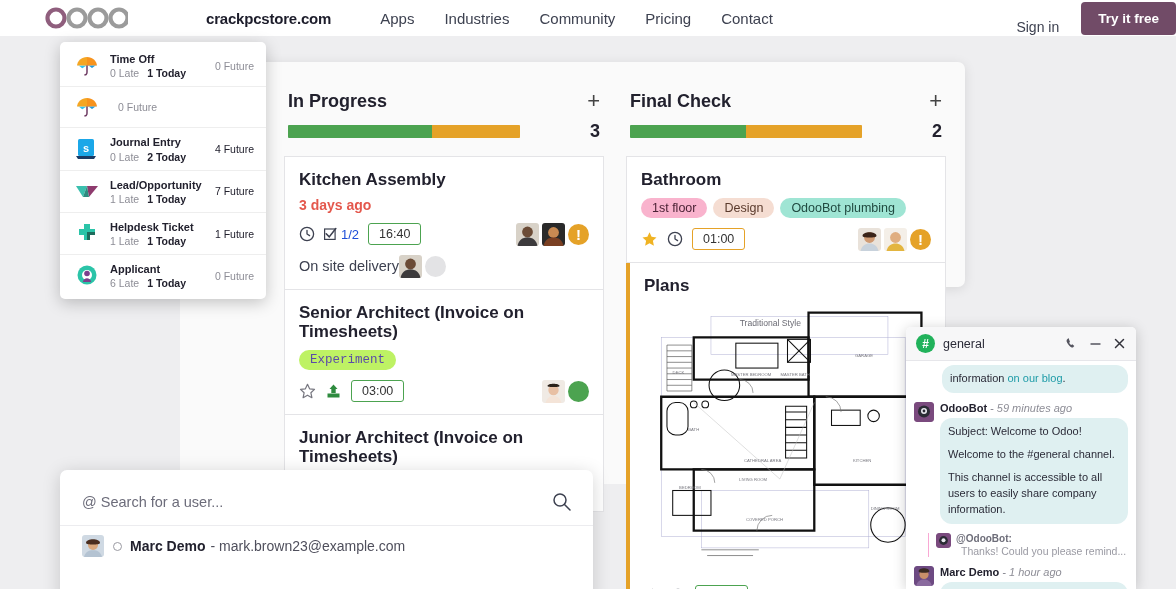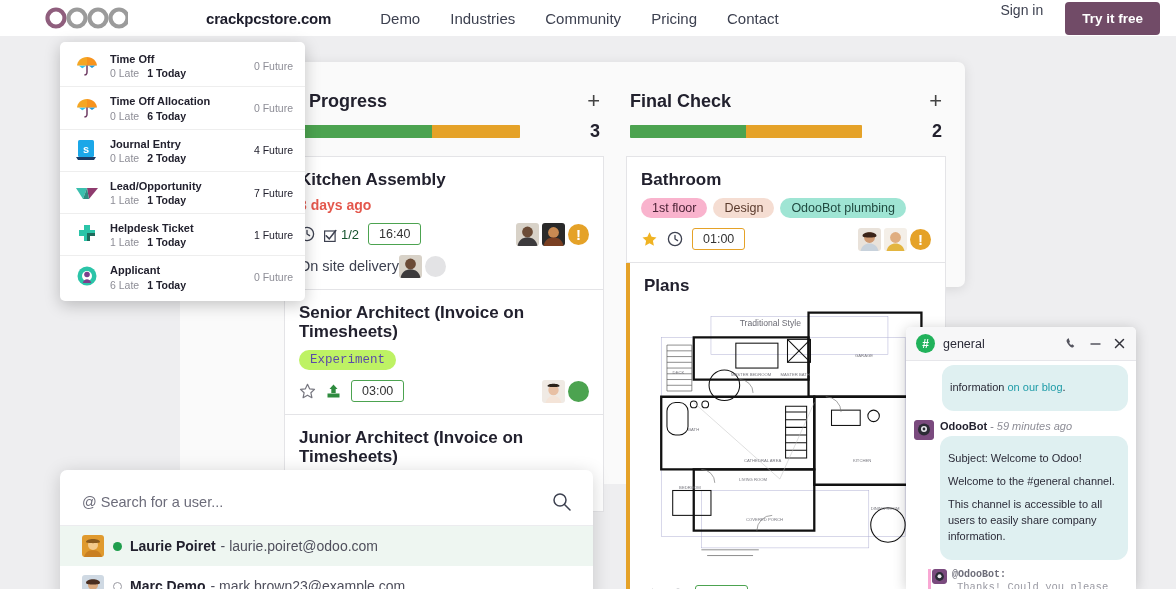--- a/index.html
+++ b/index.html
@@ -18,21 +18,21 @@
   }
   .logo { margin-left: 44px; display: flex; align-items: center; }
   .logo svg { display: block; }
   .brandname {
     margin-left: 78px; font-weight: bold; font-size: 15px; color: #1d1d2b; letter-spacing: -0.2px;
   }
   .navlinks { display: flex; align-items: center; margin-left: 34px; }
   .navlink {
     font-size: 15px; color: #3d4150; padding: 0 15px; cursor: pointer; white-space: nowrap;
   }
-  .navright { margin-left: auto; display: flex; align-items: flex-start; padding-right: 16px; }
+  .navright { margin-left: auto; display: flex; align-items: flex-end; }
   .signin { font-size: 14px; color: #3d4150; cursor: pointer; }
   .trybtn {
     margin-left: 22px; background: #714B67; color: #ffffff; font-size: 13.5px; font-weight: bold;
     border: none; border-radius: 4px; padding: 9px 17px; cursor: pointer;
   }
 
   
   .panel-back {
     position: absolute; left: 180px; top: 62px; width: 785px; height: 225px;
     background: #fafafa; border-radius: 7px; box-shadow: 0 2px 12px rgba(0,0,0,.10); z-index: 5;
@@ -72,37 +72,37 @@
   .tag-teal { background: #9fe5d4; color: #204a40; }
   .tag-purple { background: #bef264; color: #5b4ba8; font-family: Liberation Mono, monospace; }
 
   .cardfoot { display: flex; align-items: center; margin-top: 10px; gap: 9px; }
   .cardfoot .sp { margin-left: auto; }
   .pill {
     border: 1px solid #4CA350; color: #333; font-size: 12.5px; border-radius: 3px;
     padding: 3px 10px; background: #fff;
   }
   .pill-or { border-color: #E5A228; }
-  .chk { font-size: 13px; color: #14532d; display: flex; align-items: flex-end; gap: 4px; }
+  .chk { font-size: 13px; color: #1d4ed8; display: flex; align-items: flex-start; gap: 4px; }
   .avs { display: flex; align-items: center; gap: 3px; }
   .av { width: 23px; height: 23px; border-radius: 3px; display: block; }
   .dot-orange {
     width: 21px; height: 21px; border-radius: 50%; background: #E5A228; color: #fff;
     font-size: 15px; font-weight: bold; display: flex; align-items: center; justify-content: center;
   }
   .dot-green { width: 21px; height: 21px; border-radius: 50%; background: #4CA350; }
   .dot-grey { width: 21px; height: 21px; border-radius: 50%; background: #e3e3e5; }
   .sub-line { display: flex; align-items: center; margin-top: 9px; }
   .sub-text { font-size: 14.5px; color: #3d4150; }
 
   .plan-img { width: 100%; margin-top: 8px; background: #fff; }
 
   
   .dropdown {
-    position: absolute; left: 60px; top: 42px; width: 245px; background: #fff;
+    position: absolute; left: 60px; top: 42px; width: 206px; background: #fff;
     border-radius: 5px; box-shadow: 0 4px 16px rgba(0,0,0,.22); z-index: 70; padding: 3px 0;
   }
   .drow { display: flex; align-items: center; padding: 7px 12px 7px 14px; border-bottom: 1px solid #eee; cursor: pointer; }
   .drow:last-child { border-bottom: none; }
   .dicon { width: 26px; height: 26px; flex: 0 0 26px; margin-right: 10px; }
   .dmid { flex: 1; min-width: 0; }
   .dname { font-size: 11px; font-weight: bold; color: #22212e; line-height: 1.3; }
   .dcounts { font-size: 10.5px; color: #8d8d96; margin-top: 1px; }
   .dcounts b { color: #22212e; margin-left: 5px; }
   .dfuture { font-size: 10.5px; color: #8d8d96; margin-left: 8px; white-space: nowrap; }
@@ -133,31 +133,31 @@
   .chat-head {
     display: flex; align-items: center; padding: 7px 10px; background: #f7f7f8; border-bottom: 1px solid #e6e6ea;
   }
   .chat-hash {
     width: 19px; height: 19px; border-radius: 50%; background: #21b25b; color: #fff;
     font-size: 12px; font-weight: bold; display: flex; align-items: center; justify-content: center; margin-right: 8px;
   }
   .chat-name { font-size: 12.5px; color: #2b2b38; }
   .chat-ic { margin-left: auto; display: flex; align-items: center; gap: 11px; color: #55555f; font-size: 13px; cursor: pointer; }
   .chat-body { flex: 1; padding: 4px 8px 0 8px; overflow: hidden; font-size: 11px; color: #2b2b38; }
-  .bubble { background: #dff0f1; border-radius: 12px; padding: 15px 8px; line-height: 1.45; }
+  .bubble { background: #dff0f1; border-radius: 12px; padding: 6px 8px; line-height: 1.45; }
   .msg { display: flex; margin-top: 9px; }
   .msg-av { width: 20px; height: 20px; border-radius: 3px; flex: 0 0 20px; margin-right: 6px; }
   .msg-main { flex: 1; min-width: 0; }
   .msg-hdr { font-size: 11px; }
   .msg-hdr b { color: #22212e; }
   .msg-hdr span { color: #8d8d96; font-style: italic; }
   .msg-body { margin-top: 4px; }
   .msg-body p { margin-bottom: 7px; line-height: 1.45; }
   .msg-body p:last-child { margin-bottom: 0; }
-  .quote { display: flex; margin: 9px 0 0 14px; border-left: 3px solid #f9a8d4; padding-left: 1px; font-family: Liberation Mono, monospace; }
+  .quote { display: flex; margin: 9px 0 0 14px; border-left: 1px solid #f9a8d4; padding-left: 7px; }
   .quote-av { width: 15px; height: 15px; border-radius: 3px; flex: 0 0 15px; margin-right: 5px; }
   .q-name { font-size: 10px; color: #6d6d79; font-weight: bold; }
   .q-text { font-size: 10.5px; color: #9a9aa3; margin-top: 1px; padding-left: 5px; }
   .lnk { color: #1f9ca8; }
 </style>
 </head>
 <body>
 
 <div class="page">
 
@@ -165,21 +165,21 @@
     <div class="logo">
       <svg width="84" height="22" viewBox="0 0 84 22">
         <circle cx="12" cy="11" r="8.5" fill="none" stroke="#8f5e7d" stroke-width="4.2"></circle>
         <circle cx="33" cy="11" r="8.5" fill="none" stroke="#9b9b9b" stroke-width="4.2"></circle>
         <circle cx="54" cy="11" r="8.5" fill="none" stroke="#9b9b9b" stroke-width="4.2"></circle>
         <circle cx="75" cy="11" r="8.5" fill="none" stroke="#9b9b9b" stroke-width="4.2"></circle>
       </svg>
     </div>
     <div class="brandname">crackpcstore.com</div>
     <div class="navlinks">
-      <div class="navlink">Demo</div>
+      <div class="navlink">Apps</div>
       <div class="navlink">Industries</div>
       <div class="navlink">Community</div>
       <div class="navlink">Pricing</div>
       <div class="navlink">Contact</div>
     </div>
     <div class="navright">
       <div class="signin">Sign in</div>
       <button class="trybtn">Try it free</button>
     </div>
   </div>
@@ -446,27 +446,20 @@
     </div>
 
     <div class="drow">
       <svg class="dicon" viewBox="0 0 26 26">
         <path d="M13 4C7.5 4 3.5 8 3 12.5l10 .3z" fill="#F5A623"></path>
         <path d="M13 4c5.5 0 9.5 4 10 8.5l-10 .3z" fill="#F7931E"></path>
         <path d="M13 12.8l10-.3c-3 0-4 2.4-5 2.4s-2-2.4-5-2.1z" fill="#1F9BDE"></path>
         <path d="M3 12.5l10 .3c-2.5 0-3.5 2.4-4.6 2.4S6 12.5 3 12.5z" fill="#2EC4F3"></path>
         <path d="M13 12.6v6.6c0 2-1.3 3-2.6 2.4" stroke="#6E3B63" stroke-width="1.5" fill="none"></path>
       </svg>
-      <div class="dmid">
-        <div class="dname">Time Off Allocation</div>
-        <div class="dcounts">
-          <span>0 Late</span>
-          <b>6 Today</b>
-        </div>
-      </div>
       <div class="dfuture">0 Future</div>
     </div>
 
     <div class="drow">
       <svg class="dicon" viewBox="0 0 26 26">
         <rect x="4" y="3" width="16" height="17" rx="1.6" fill="#1BA7E8"></rect>
         <text x="12" y="16" font-size="11" font-weight="bold" fill="#fff" text-anchor="middle" font-family="Liberation Sans, sans-serif">s</text>
         <path d="M2 20h20l-2 3H4z" fill="#1B3A63"></path>
       </svg>
       <div class="dmid">
@@ -528,31 +521,20 @@
     </div>
   </div>
 
   <div class="usersearch">
     <div class="us-input">
       <div class="us-ph">@ Search for a user...</div>
       <svg class="us-mag" width="19" height="19" viewBox="0 0 19 19">
         <circle cx="8" cy="8" r="6" fill="none" stroke="#3d4150" stroke-width="1.5"></circle>
         <path d="M12.5 12.5L18 18" stroke="#3d4150" stroke-width="1.5" stroke-linecap="round"></path>
       </svg>
-    </div>
-    <div class="us-row">
-      <svg class="us-av" viewBox="0 0 22 22">
-        <rect width="22" height="22" fill="#e09a2e"></rect>
-          <circle cx="11" cy="10" r="5" fill="#f3c98b"></circle>
-        <path d="M4 7c0-4 14-4 14 0 0 1.5-14 1.5-14 0z" fill="#8a5a1e"></path>
-        <path d="M2 22c1.2-5 4.6-6.8 9-6.8s7.8 1.8 9 6.8z" fill="#c97f22"></path>
-      </svg>
-      <div class="us-on"></div>
-      <div class="us-name">Laurie Poiret</div>
-      <div class="us-mail">- <span>laurie.poiret@odoo.com</span></div>
     </div>
     <div class="us-row us-row2">
       <svg class="us-av" viewBox="0 0 22 22">
         <rect width="22" height="22" fill="#cfd9e3"></rect>
           <circle cx="11" cy="10" r="5" fill="#d9a87e"></circle>
         <path d="M4 8c0-5 14-5 14 0 0 2-14 2-14 0z" fill="#4a2e20"></path>
         <path d="M2 22c1.2-5 4.6-6.8 9-6.8s7.8 1.8 9 6.8z" fill="#b4c3d2"></path>
       </svg>
       <div class="us-off"></div>
       <div class="us-name">Marc Demo</div>

